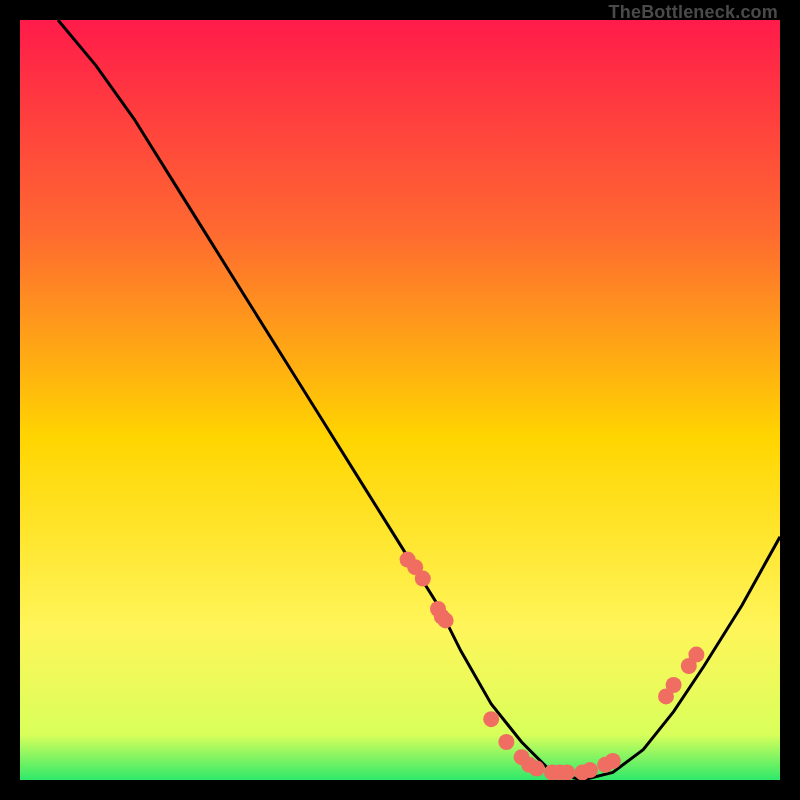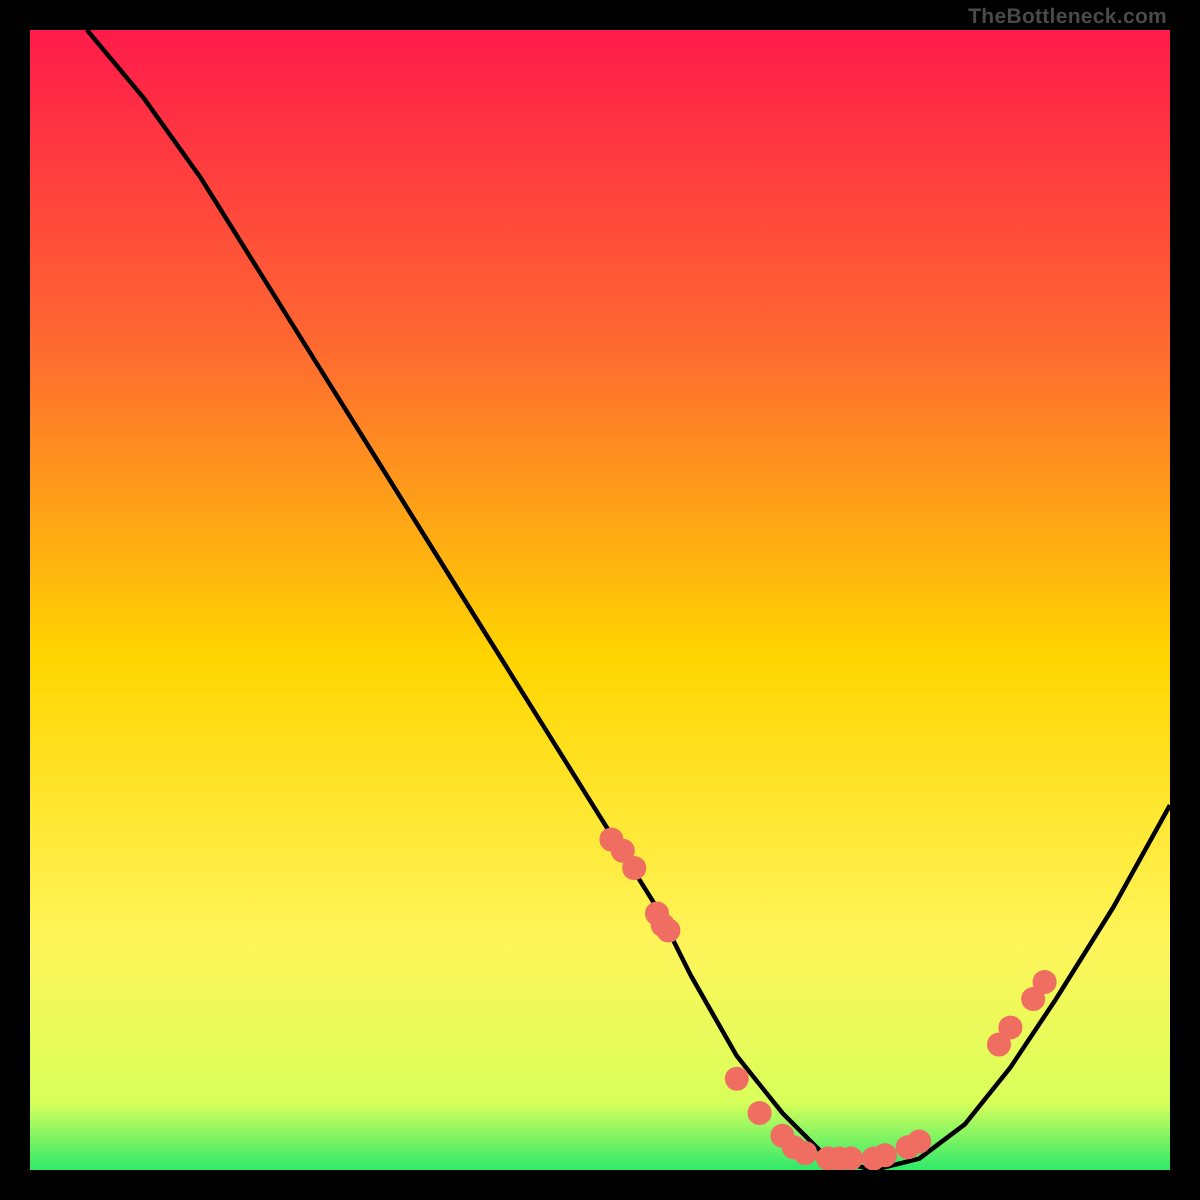--- a/index.html
+++ b/index.html
@@ -17,21 +17,21 @@
     top: 20px;
     width: 760px;
     height: 760px;
     background: #000;
   }
   .watermark {
     position: absolute;
     top: 2px;
     right: 22px;
     color: #4a4a4a;
-    font-size: 14px;
+    font-size: 18px;
     font-weight: 600;
     letter-spacing: 0.2px;
   }
   svg {
     position: absolute;
     left: 20px;
     top: 20px;
     width: 760px;
     height: 760px;
     display: block;

